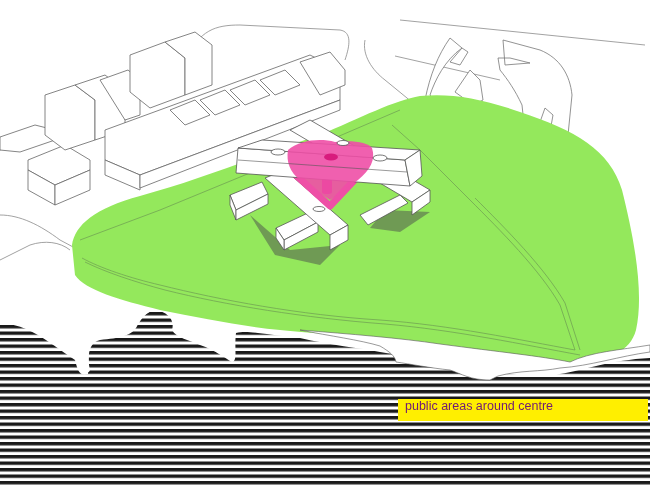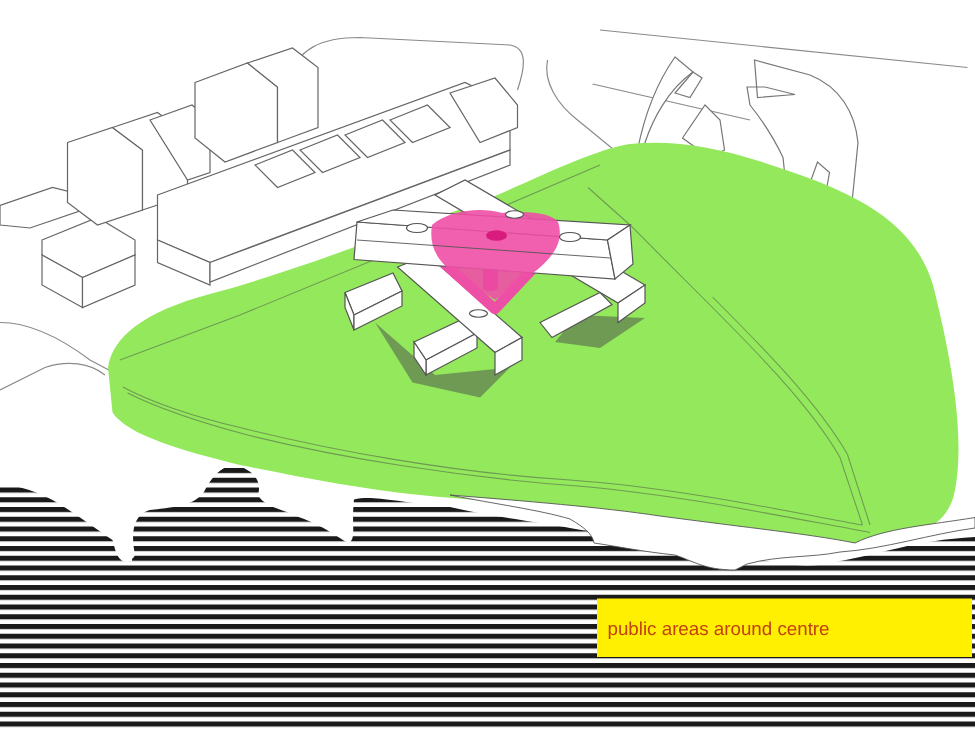--- a/index.html
+++ b/index.html
@@ -1,22 +1,22 @@
 <!DOCTYPE html>
 <html><head>
 <meta charset="utf-8">
 <style>
   html, body { margin:0; padding:0; background:#ffffff; }
   body { width:650px; height:487px; overflow:hidden; position:relative; font-family:"Liberation Sans", sans-serif; }
   #stage { position:absolute; left:0; top:0; width:650px; height:487px; }
   .legend {
-    position:absolute; left:398px; top:399px; width:250px; height:39px;
-    background:#ffef00; display:flex; align-items:center;
+    position:absolute; left:398px; top:399px; width:250px; height:22px;
+    background:#ffef00; display:flex; 
     box-sizing:border-box; padding-left:7px;
-    font-family:"Liberation Sans", sans-serif; font-size:12.5px; color:#c2410c;
+    font-family:"Liberation Sans", sans-serif; font-size:12.5px; color:#701a75;
   }
 </style>
 </head>
 <body>
 
 <svg id="stage" viewBox="0 0 650 487" xmlns="http://www.w3.org/2000/svg">
   <defs>
     <pattern id="stripes" width="8" height="6.5" patternUnits="userSpaceOnUse">
       <rect width="8" height="6.5" fill="#ffffff"></rect>
       <rect y="0" width="8" height="3.4" fill="#1a1a1a"></rect>

